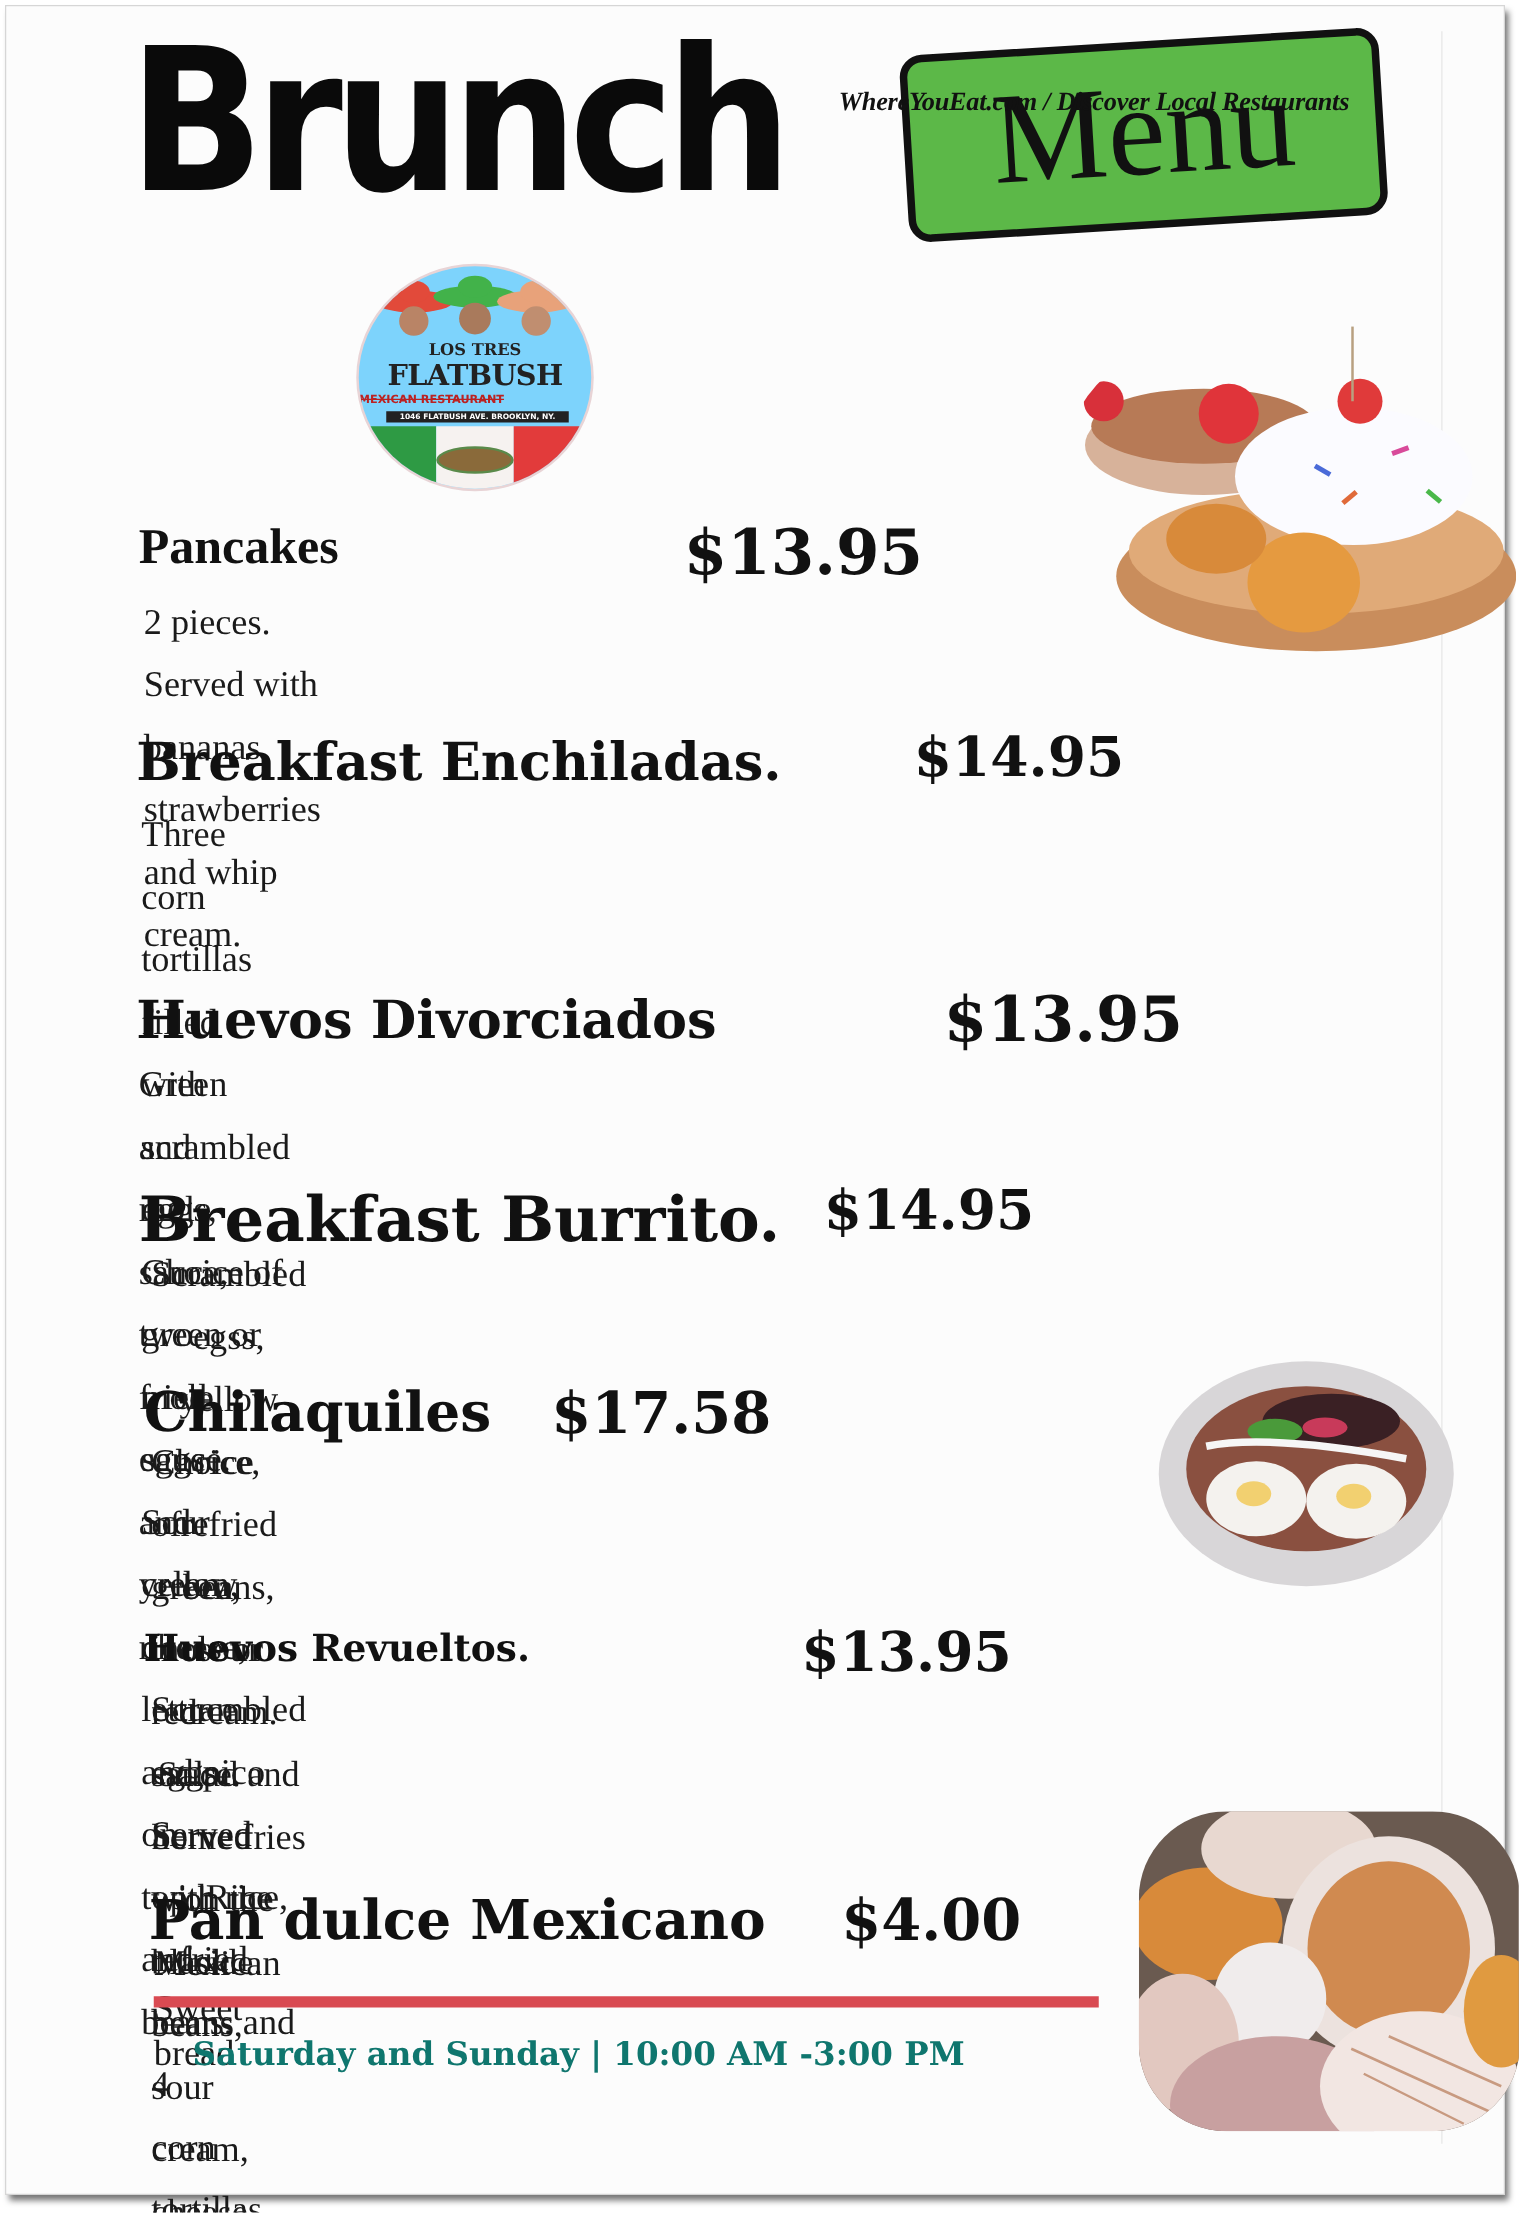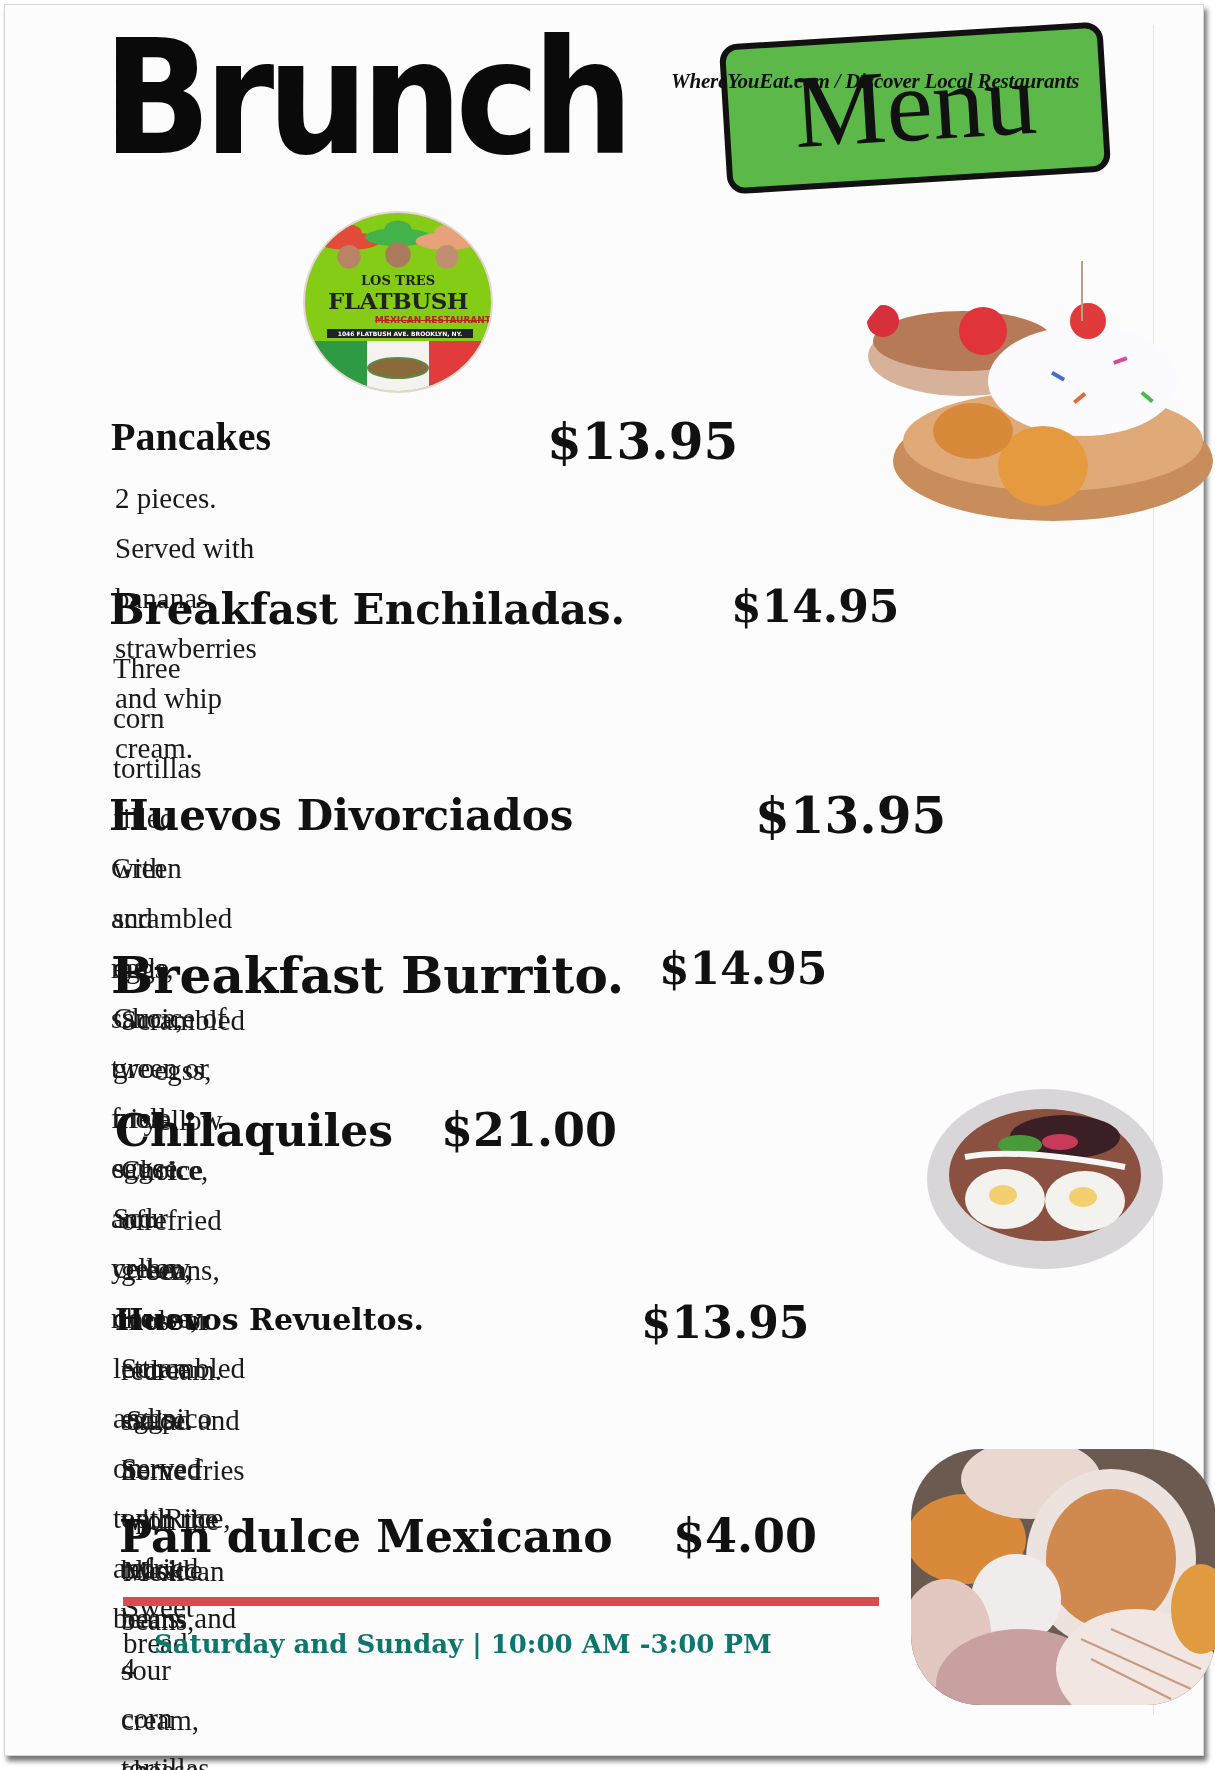--- a/index.html
+++ b/index.html
@@ -33,28 +33,28 @@
       transform: rotate(-3.5deg);
       display: flex; align-items: center; justify-content: center;
     }
     .menu-badge span {
       font-family: "Liberation Serif", serif; font-size: 104px; color: #111; line-height: 1;
       margin-top: -6px;
     }
 
     
     .logo {
-      position: absolute; left: 298px; top: 206px; width: 190px; height: 182px;
-      border-radius: 50%; background: #84cc16; overflow: hidden;
+      position: absolute; left: 280px; top: 206px; width: 190px; height: 182px;
+      border-radius: 50%; background: #7dd3fc; overflow: hidden;
       border: 2px solid #e8d4d6;
     }
     .logo .hats { position: absolute; top: 6px; left: 0; width: 100%; height: 60px; }
     .logo .txt1 { position: absolute; top: 60px; width: 100%; text-align: center; font-family: "DejaVu Serif", serif; font-weight: bold; font-size: 13px; color: #222; }
     .logo .txt2 { position: absolute; top: 74px; width: 100%; text-align: center; font-family: "DejaVu Serif", serif; font-weight: bold; font-size: 23px; color: #222; letter-spacing: -0.5px; }
-    .logo .txt3 { position: absolute; top: 102px; width: 100%; text-align: right; font-family: "DejaVu Sans", sans-serif; font-weight: bold; font-size: 9px; color: #b22; text-decoration: line-through; padding-left: 11px; }
+    .logo .txt3 { position: absolute; top: 102px; width: 100%; text-align: left; font-family: "DejaVu Sans", sans-serif; font-weight: bold; font-size: 9px; color: #b22; text-decoration: line-through; }
     .logo .txt4 { position: absolute; top: 116px; left: 22px; width: 146px; text-align: center; font-family: "DejaVu Sans", sans-serif; font-weight: bold; font-size: 6px; color: #fff; background: #222; padding: 1px 0; }
     .logo .flag { position: absolute; top: 128px; left: 0; width: 100%; height: 54px; display: flex; }
     .logo .flag div { flex: 1; }
     .logo .flag .g { background: #2e9a44; }
     .logo .flag .w { background: #f6f2f0; display: flex; align-items: center; justify-content: center; }
     .logo .flag .r { background: #e23b3b; }
     .eagle { width: 22px; height: 22px; border-radius: 50%; background: #8a6a3a; border: 2px solid #5a8a4a; }
 
     
     .food { position: absolute; overflow: hidden; }
@@ -162,21 +162,21 @@
 
   <div class="item" style="left:106px;top:940px;">
     <div class="item-name" style="left:0;top:6px;font-size:50px;">Breakfast Burrito.</div>
     <div class="item-price" style="left:548px;top:2px;font-size:44px;">$14.95</div>
     <div class="item-desc" style="left:10px;top:50px;text-align:center;">Scrambled egss, yellow rice, refried beans, sour
 cream.   Salad and home fries on the side.</div>
   </div>
 
   <div class="item" style="left:110px;top:1100px;">
     <div class="item-name" style="left:0;top:4px;font-size:44px;">Chilaquiles</div>
-    <div class="item-price" style="left:326px;top:2px;font-size:46px;">$21.00</div>
+    <div class="item-price" style="left:326px;top:2px;font-size:46px;">$17.58</div>
     <div class="item-desc" style="left:6px;top:40px;">Choice of green, mole or red sauce. Served with
 black beans, sour cream, cheese, onions and two
 fried eggs.  Add chicken, steak or chorizo. $4.00</div>
   </div>
 
   <div class="item" style="left:110px;top:1296px;">
     <div class="item-name" style="left:0;top:4px;font-size:30px;">Huevos Revueltos.</div>
     <div class="item-price" style="left:526px;top:0;font-size:44px;">$13.95</div>
     <div class="item-desc" style="left:6px;top:42px;">Scrambled eggs. Served with rice, refried beans and 4
 corn tortillas. (Choice of chicken sausage, chorizo,

